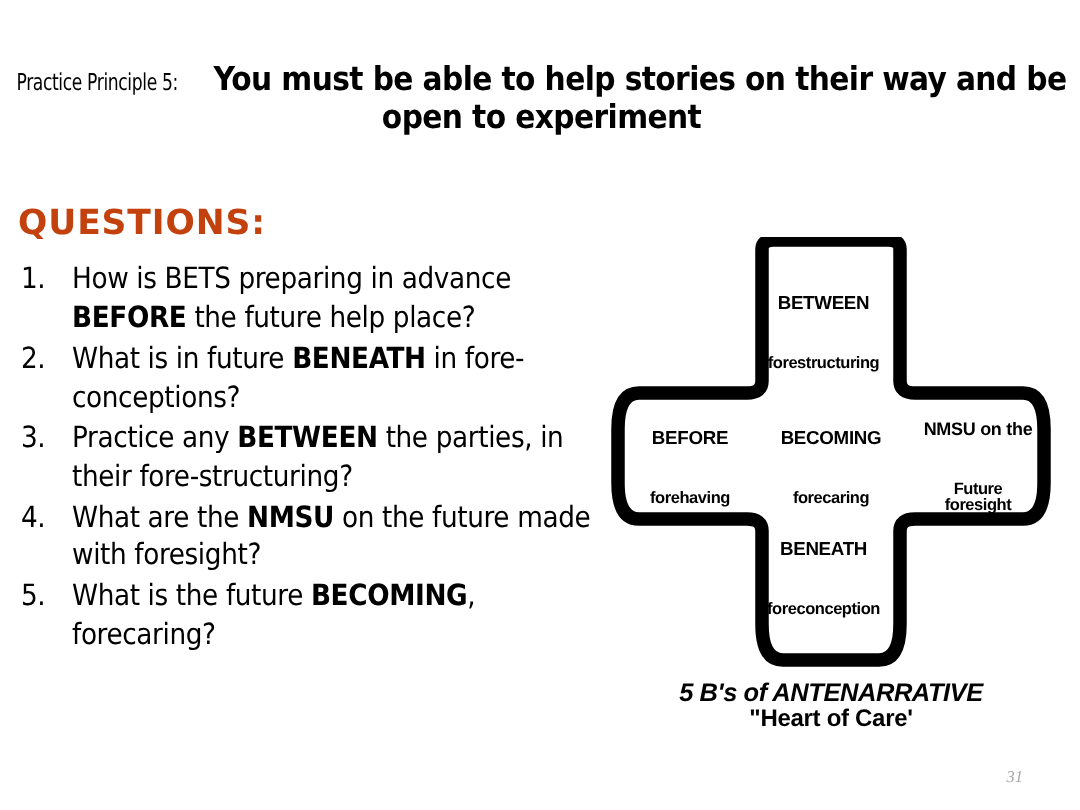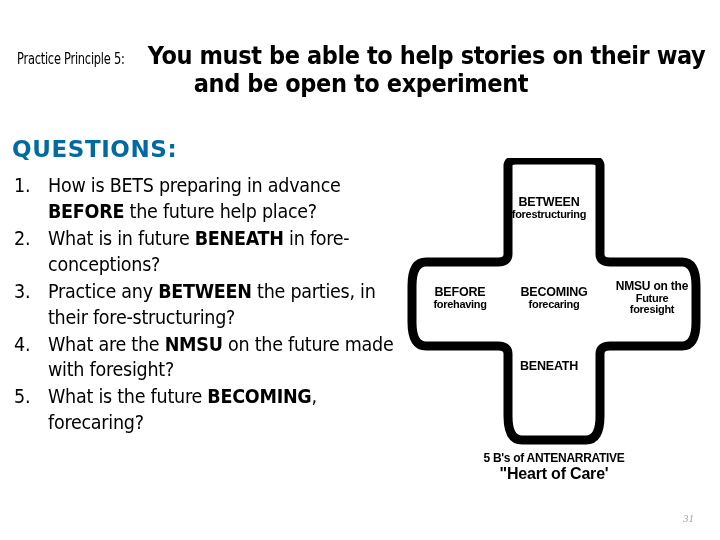--- a/index.html
+++ b/index.html
@@ -31,35 +31,35 @@
     font-size: 15.5px;
     font-weight: 400;
     letter-spacing: -0.3px;
     transform: scaleX(0.82);
     transform-origin: left center;
     display: inline-block;
     vertical-align: baseline;
   }
   .title-main {
     font-family: "DejaVu Sans Condensed", "Liberation Sans Narrow", "Liberation Sans", sans-serif;
-    font-size: 25px;
+    font-size: 22px;
     font-weight: 700;
     letter-spacing: -0.4px;
     display: inline;
   }
 
   
   .questions-heading {
     position: absolute;
     left: 12px;
     top: 136px;
     font-size: 23px;
     font-weight: 700;
     letter-spacing: 0.6px;
-    color: #0369a1;
+    color: #c2410c;
     font-family: "DejaVu Sans", sans-serif;
   }
 
   
   .qlist {
     position: absolute;
     left: 8px;
     top: 173px;
     width: 396px;
     margin: 0;
@@ -112,46 +112,47 @@
     display: block;
     font-size: 12.5px;
     font-weight: 700;
     letter-spacing: -0.2px;
   }
   .lobe-sub {
     display: block;
     font-size: 11px;
     font-weight: 700;
     letter-spacing: -0.3px;
+    margin-top: 28px;
   }
   .lobe-top    { left: 52px;  top: 38px;  width: 186px; }
   .lobe-left   { left: 4px;   top: 128px; width: 104px; }
   .lobe-center { left: 98px;  top: 128px; width: 104px; }
   .lobe-right  { left: 196px; top: 122px; width: 104px; }
   .lobe-bottom { left: 52px;  top: 202px; width: 186px; }
   .lobe-right .lobe-title { font-size: 12px; }
 
   
   .diagram-caption {
     position: absolute;
     left: 404px;
     top: 452px;
     width: 300px;
     text-align: center;
     font-family: "Liberation Sans", sans-serif;
     font-weight: 700;
     line-height: 1.12;
   }
-  .caption-line1 { font-size: 12px; letter-spacing: -0.3px; display:block; }
+  .caption-line1 { font-size: 17px; letter-spacing: -0.3px; display:block;font-style:italic; }
   .caption-line2 { font-size: 16px; letter-spacing: -0.2px; display:block; }
 
   
   .page-number {
     position: absolute;
-    right: 26px;
+    right: 38px;
     bottom: 16px;
     font-family: "Liberation Serif", serif;
     font-style: italic;
     font-size: 11px;
     color: #a6a6a6;
     margin-left: 48px;
   }
 </style>
 </head>
 <body>
@@ -217,20 +218,21 @@
       <span class="lobe-sub">forecaring</span>
     </div>
 
     <div class="lobe-label lobe-right">
       <span class="lobe-title">NMSU on the</span>
       <span class="lobe-sub">Future<br>foresight</span>
     </div>
 
     <div class="lobe-label lobe-bottom">
       <span class="lobe-title">BENEATH</span>
+      <span class="lobe-sub">foreconception</span>
     </div>
   </div>
 
   <div class="diagram-caption">
     <span class="caption-line1">5 B's of ANTENARRATIVE</span>
     <span class="caption-line2">"Heart of Care'</span>
   </div>
 
   <div class="page-number">31</div>
 

